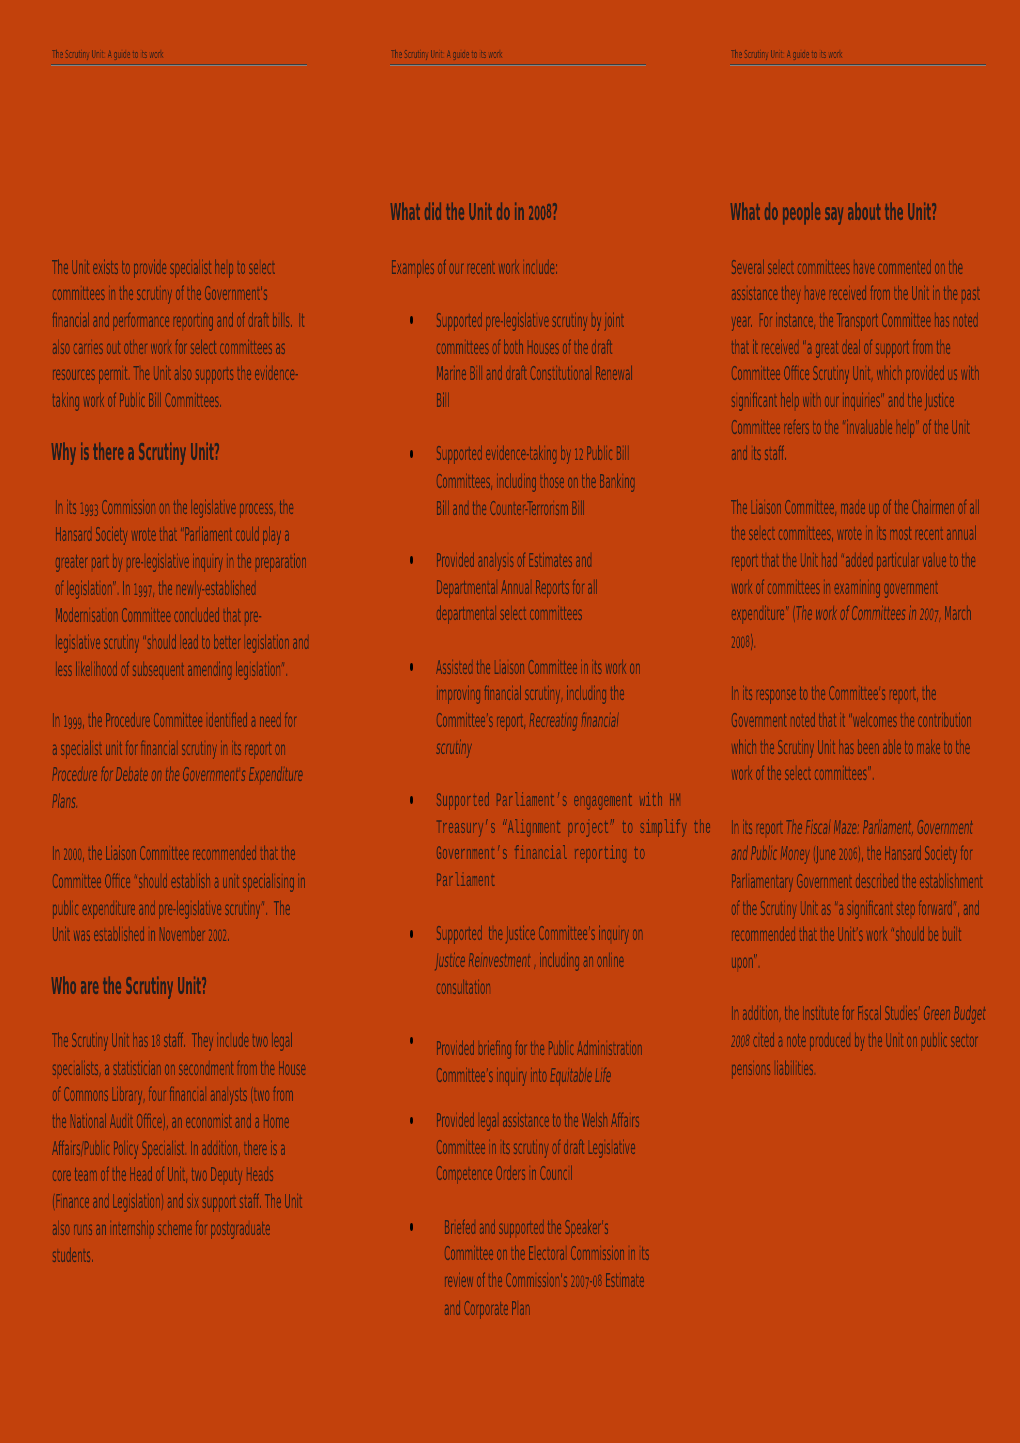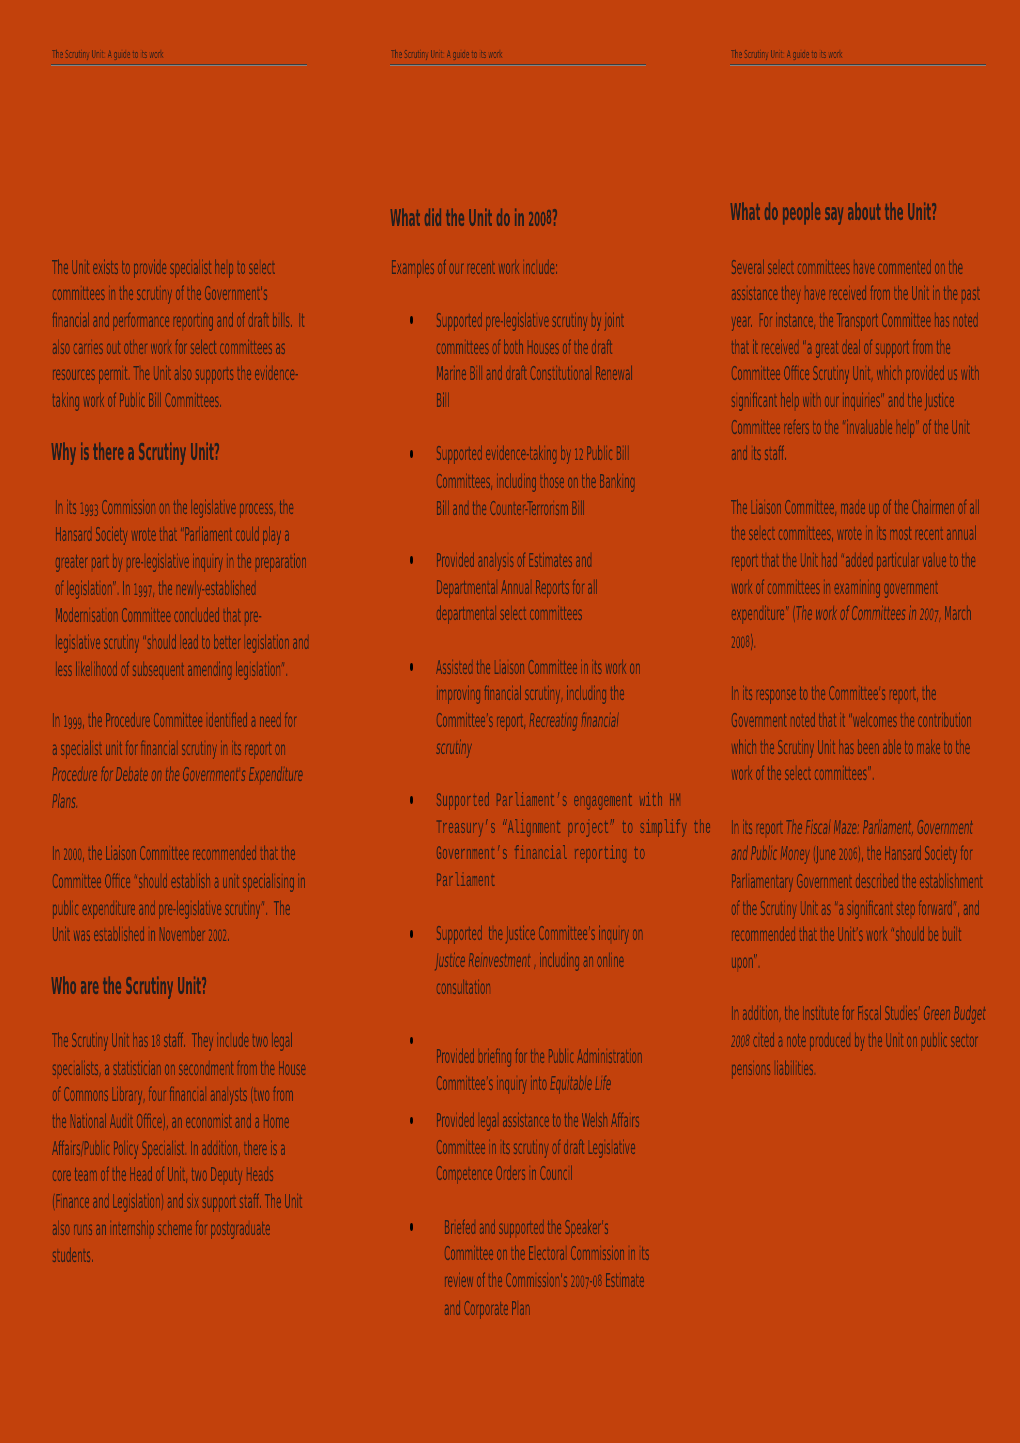--- a/index.html
+++ b/index.html
@@ -115,21 +115,21 @@
           <span class="ln">the National Audit Office), an economist and a Home</span>
           <span class="ln">Affairs/Public Policy Specialist. In addition, there is a</span>
           <span class="ln">core team of the Head of Unit, two Deputy Heads</span>
           <span class="ln">(Finance and Legislation) and six support staff. The Unit</span>
           <span class="ln">also runs an internship scheme for postgraduate</span>
           <span class="ln">students.</span>
         </div>
       </div>
     </div>
   <div class="col" style="left: 390px;">
-      <div class="blk" style="top: 202.36px; margin-top: 6px;">
+      <div class="blk" style="top: 202.36px;">
         <div class="head">What did the Unit do in <n class="">2</n><n class="">0</n><n class="">0</n><n class="u">8</n>?</div>
       </div>
       <div class="blk" style="top: 254.7px;">
         <div style="position: absolute; left: 0.9px; top: 0px; width: 400px;">
           <span class="ln">Examples of our recent work include:</span>
         </div>
       </div>
       <div class="blk" style="top: 308.04px;">
         <span class="dot" style="left: 20px; top: 8.4px;"></span>
         <div style="position: absolute; left: 46px; top: 0px; width: 400px;">
@@ -176,21 +176,21 @@
       <div class="blk" style="top: 921.45px;">
         <span class="dot" style="left: 20px; top: 8.4px;"></span>
         <div style="position: absolute; left: 46px; top: 0px; width: 400px;">
           <span class="ln">Supported  the Justice Committee’s inquiry on</span>
           <span class="ln"><i>Justice Reinvestment</i> , including an online</span>
           <span class="ln">consultation</span>
         </div>
       </div>
       <div class="blk" style="top: 1028.13px;">
         <span class="dot" style="left: 20px; top: 8.4px;"></span>
-        <div style="position: absolute; left: 46px; top: 16px; width: 400px;">
+        <div style="position: absolute; left: 46px; top: 8px; width: 400px;">
           <span class="ln">Provided briefing for the Public Administration</span>
           <span class="ln">Committee’s inquiry into <i>Equitable Life</i></span>
         </div>
       </div>
       <div class="blk" style="top: 1108.14px;">
         <span class="dot" style="left: 20px; top: 8.4px;"></span>
         <div style="position: absolute; left: 46px; top: 0px; width: 400px;">
           <span class="ln">Provided legal assistance to the Welsh Affairs</span>
           <span class="ln">Committee in its scrutiny of draft Legislative</span>
           <span class="ln">Competence Orders in Council</span>

